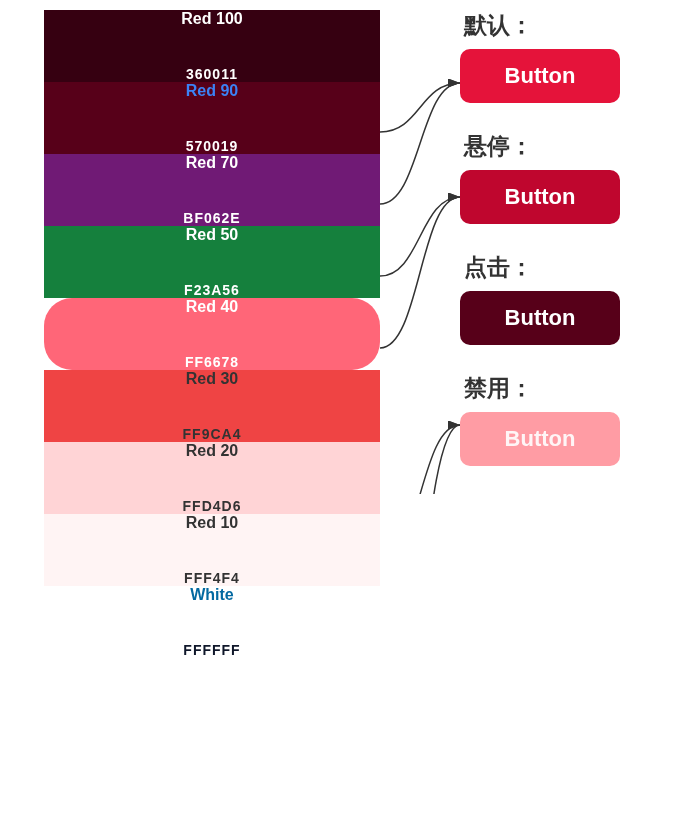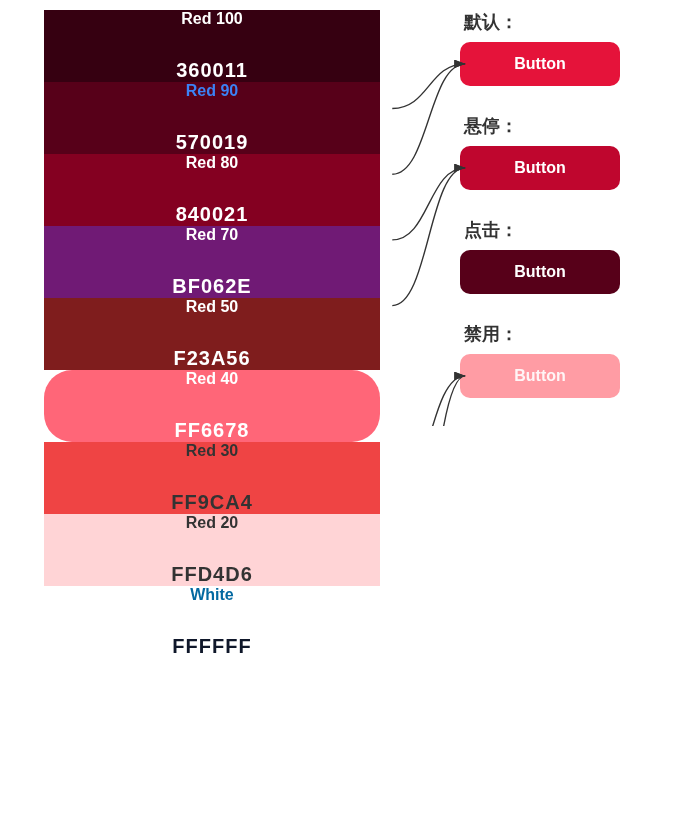--- a/index.html
+++ b/index.html
@@ -39,21 +39,21 @@
       height: 72px;
       margin-left: 24px;
     }
 
     .swatch-name {
       font-size: 16px;
       font-weight: 600;
     }
 
     .swatch-hex {
-      font-size: 20px;
+      font-size: 14px;
       font-weight: 600;
       letter-spacing: 1px;
     }
 
     
     .right-panel {
       display: flex;
       flex-direction: column;
       flex: 1;
       position: relative;
@@ -77,33 +77,33 @@
       gap: 0;
     }
 
     .button-section {
       display: flex;
       flex-direction: column;
       align-items: flex-start;
     }
 
     .button-label {
-      font-size: 18px;
+      font-size: 23px;
       font-weight: 600;
       color: #333;
       margin-bottom: 8px;
       margin-left: 4px;
     }
 
     .demo-button {
       width: 160px;
-      height: 44px;
+      height: 54px;
       border-radius: 10px;
       border: none;
-      font-size: 16px;
+      font-size: 22px;
       font-weight: 700;
       cursor: pointer;
       color: white;
       display: flex;
       align-items: center;
       justify-content: center;
       margin-bottom: 28px;
     }
 
     .btn-default {
@@ -130,43 +130,43 @@
 
   <div class="swatch-column" id="swatch-column">
   <div class="swatch-row" style="background-color: rgb(54, 0, 17);">
         <span class="swatch-name" style="color: rgb(255, 255, 255);">Red 100</span>
         <span class="swatch-hex" style="color: rgb(255, 255, 255);">360011</span>
       </div>
       <div class="swatch-row" style="background-color: rgb(87, 0, 25);">
         <span class="swatch-name" style="color: #3b82f6;">Red 90</span>
         <span class="swatch-hex" style="color: rgb(255, 255, 255);">570019</span>
       </div>
-      <div class="swatch-row" style="background-color: rgb(132, 0, 33);">
-        <span class="swatch-name" style="color: rgb(255, 255, 255);">Red 80</span>
-        <span class="swatch-hex" style="color: rgb(255, 255, 255);">840021</span>
-      </div>
       <div class="swatch-row" style="background-color: #701a75;">
         <span class="swatch-name" style="color: rgb(255, 255, 255);">Red 70</span>
         <span class="swatch-hex" style="color: rgb(255, 255, 255);">BF062E</span>
       </div>
-      <div class="swatch-row" style="background-color: #7f1d1d; gap: 20px;">
+      <div class="swatch-row" style="background-color: #15803d; gap: 20px;">
         <span class="swatch-name" style="color: rgb(255, 255, 255);">Red 50</span>
         <span class="swatch-hex" style="color: rgb(255, 255, 255);">F23A56</span>
       </div>
       <div class="swatch-row" style="background-color: rgb(255, 102, 120); border-radius: 28px;">
         <span class="swatch-name" style="color: rgb(255, 255, 255);">Red 40</span>
         <span class="swatch-hex" style="color: rgb(255, 255, 255);">FF6678</span>
       </div>
       <div class="swatch-row" style="background-color: #ef4444;">
         <span class="swatch-name" style="color: rgb(51, 51, 51);">Red 30</span>
         <span class="swatch-hex" style="color: rgb(51, 51, 51);">FF9CA4</span>
       </div>
       <div class="swatch-row" style="background-color: rgb(255, 212, 214);">
         <span class="swatch-name" style="color: rgb(51, 51, 51);">Red 20</span>
         <span class="swatch-hex" style="color: rgb(51, 51, 51);">FFD4D6</span>
+      </div>
+      <div class="swatch-row" style="background-color: rgb(255, 244, 244);">
+        <span class="swatch-name" style="color: rgb(51, 51, 51);">Red 10</span>
+        <span class="swatch-hex" style="color: rgb(51, 51, 51);">FFF4F4</span>
       </div>
       <div class="swatch-row" style="background-color: rgb(255, 255, 255);">
         <span class="swatch-name" style="color: #0369a1;">White</span>
         <span class="swatch-hex" style="color: #0f172a;">FFFFFF</span>
       </div>
     </div>
 
   <div class="right-panel">
 
     <svg class="arrows-svg" id="arrows-svg" viewBox="0 0 280 456" width="280" height="456">

